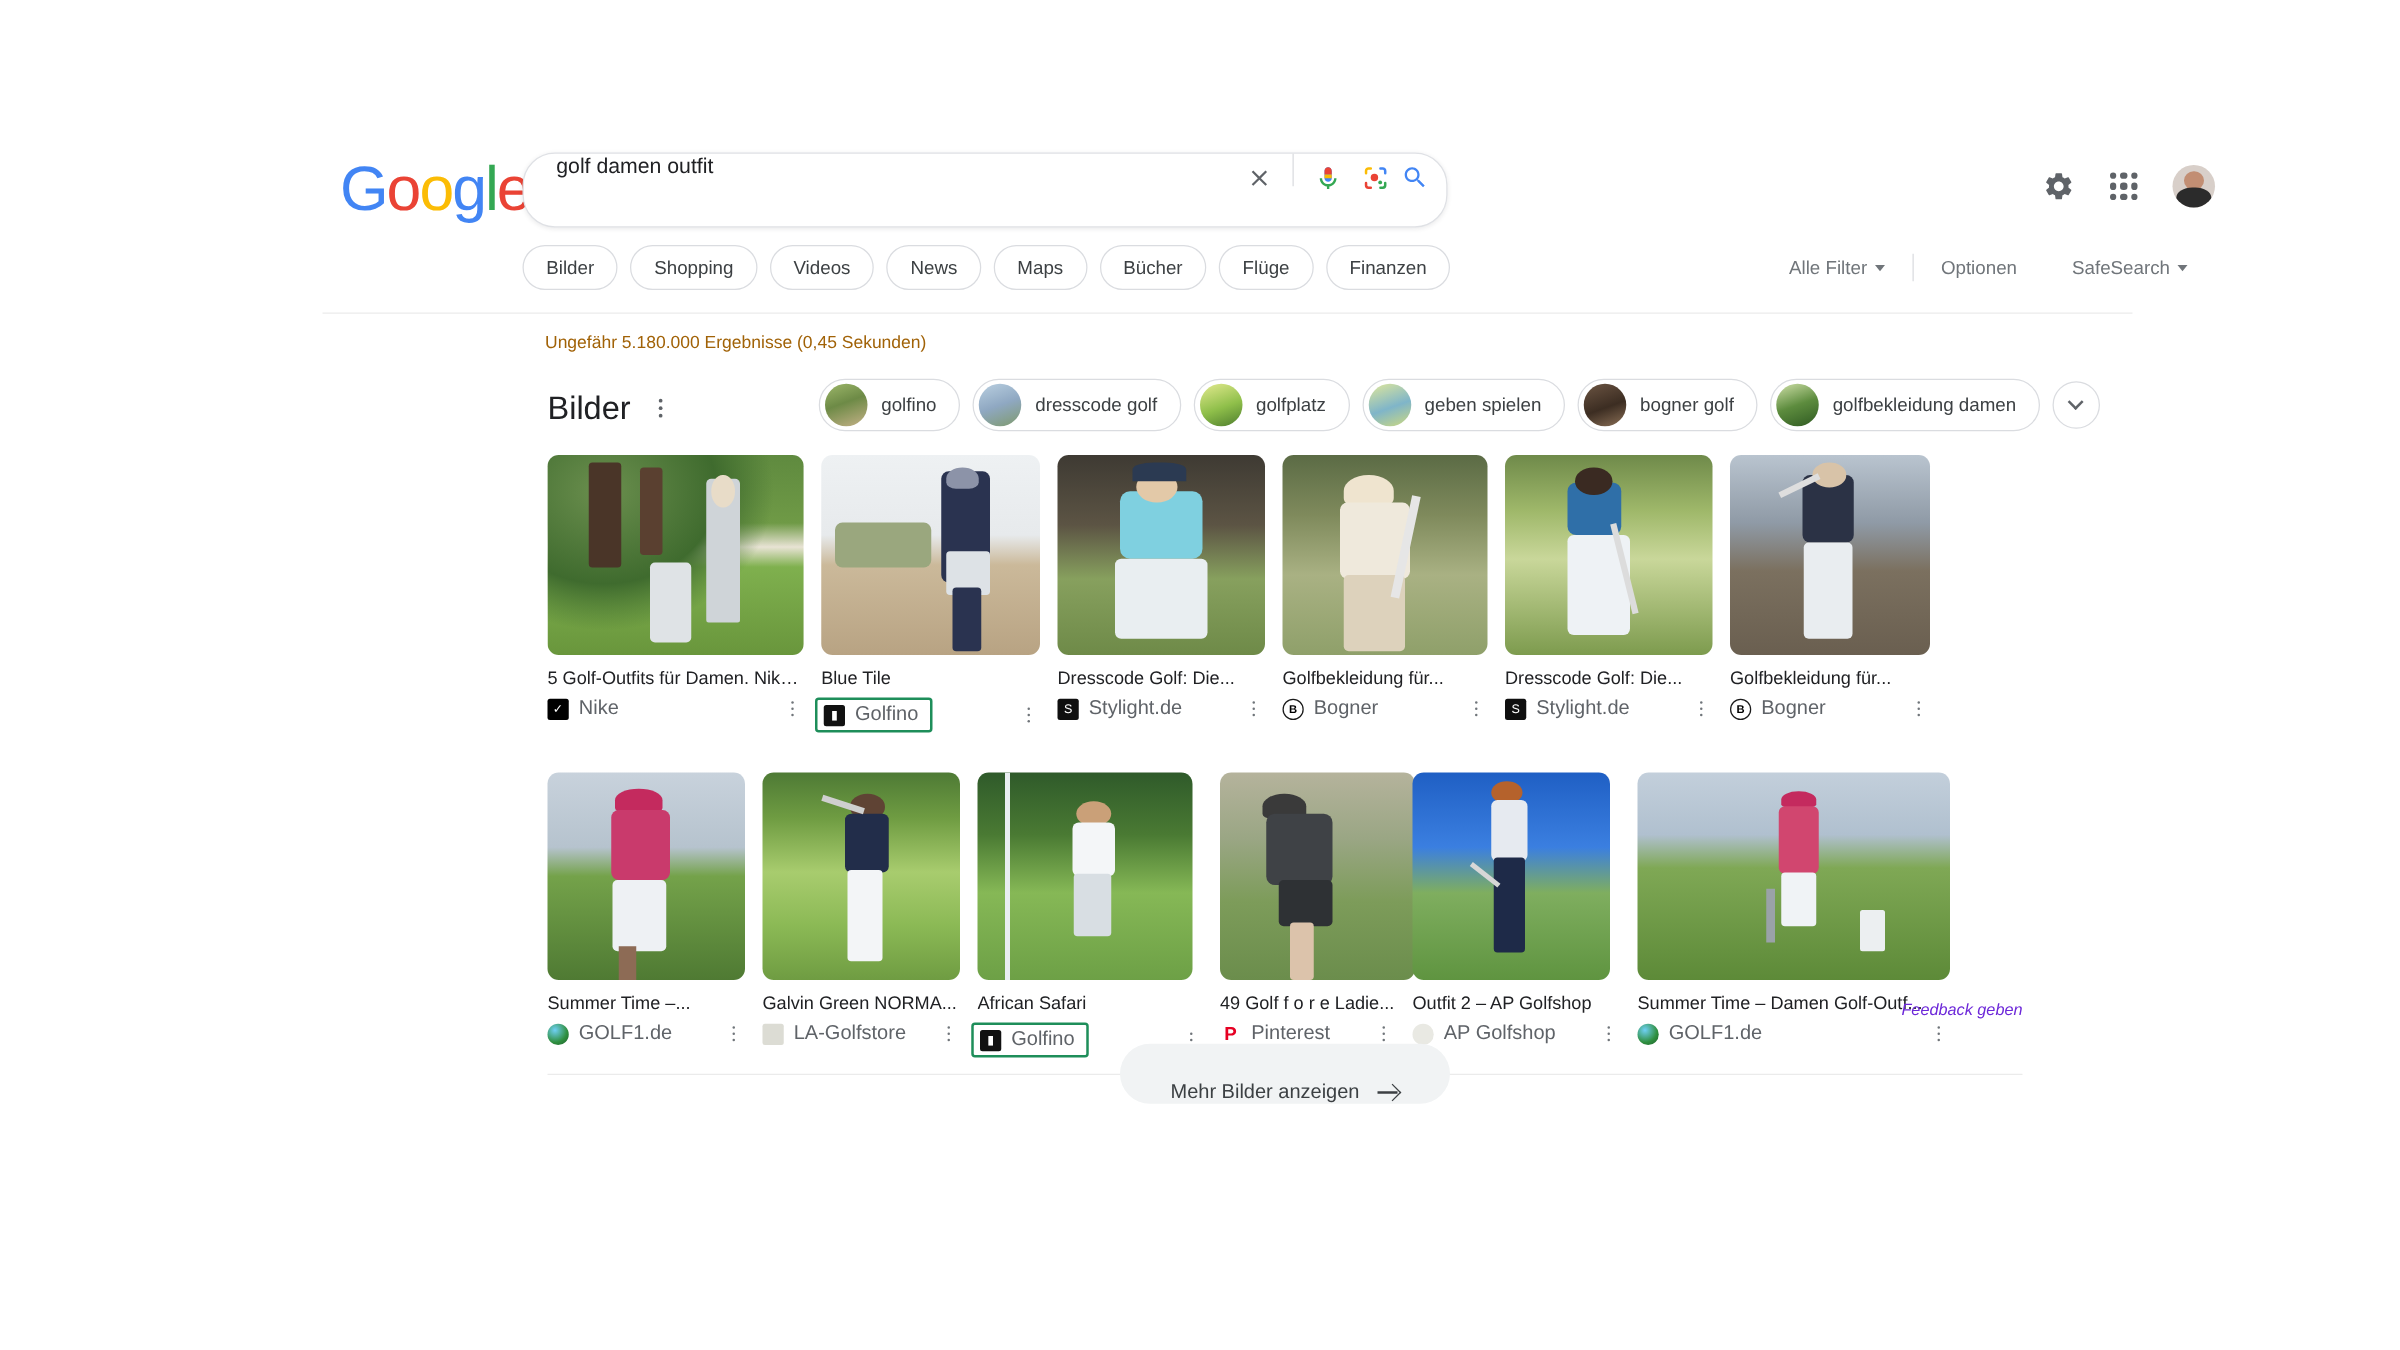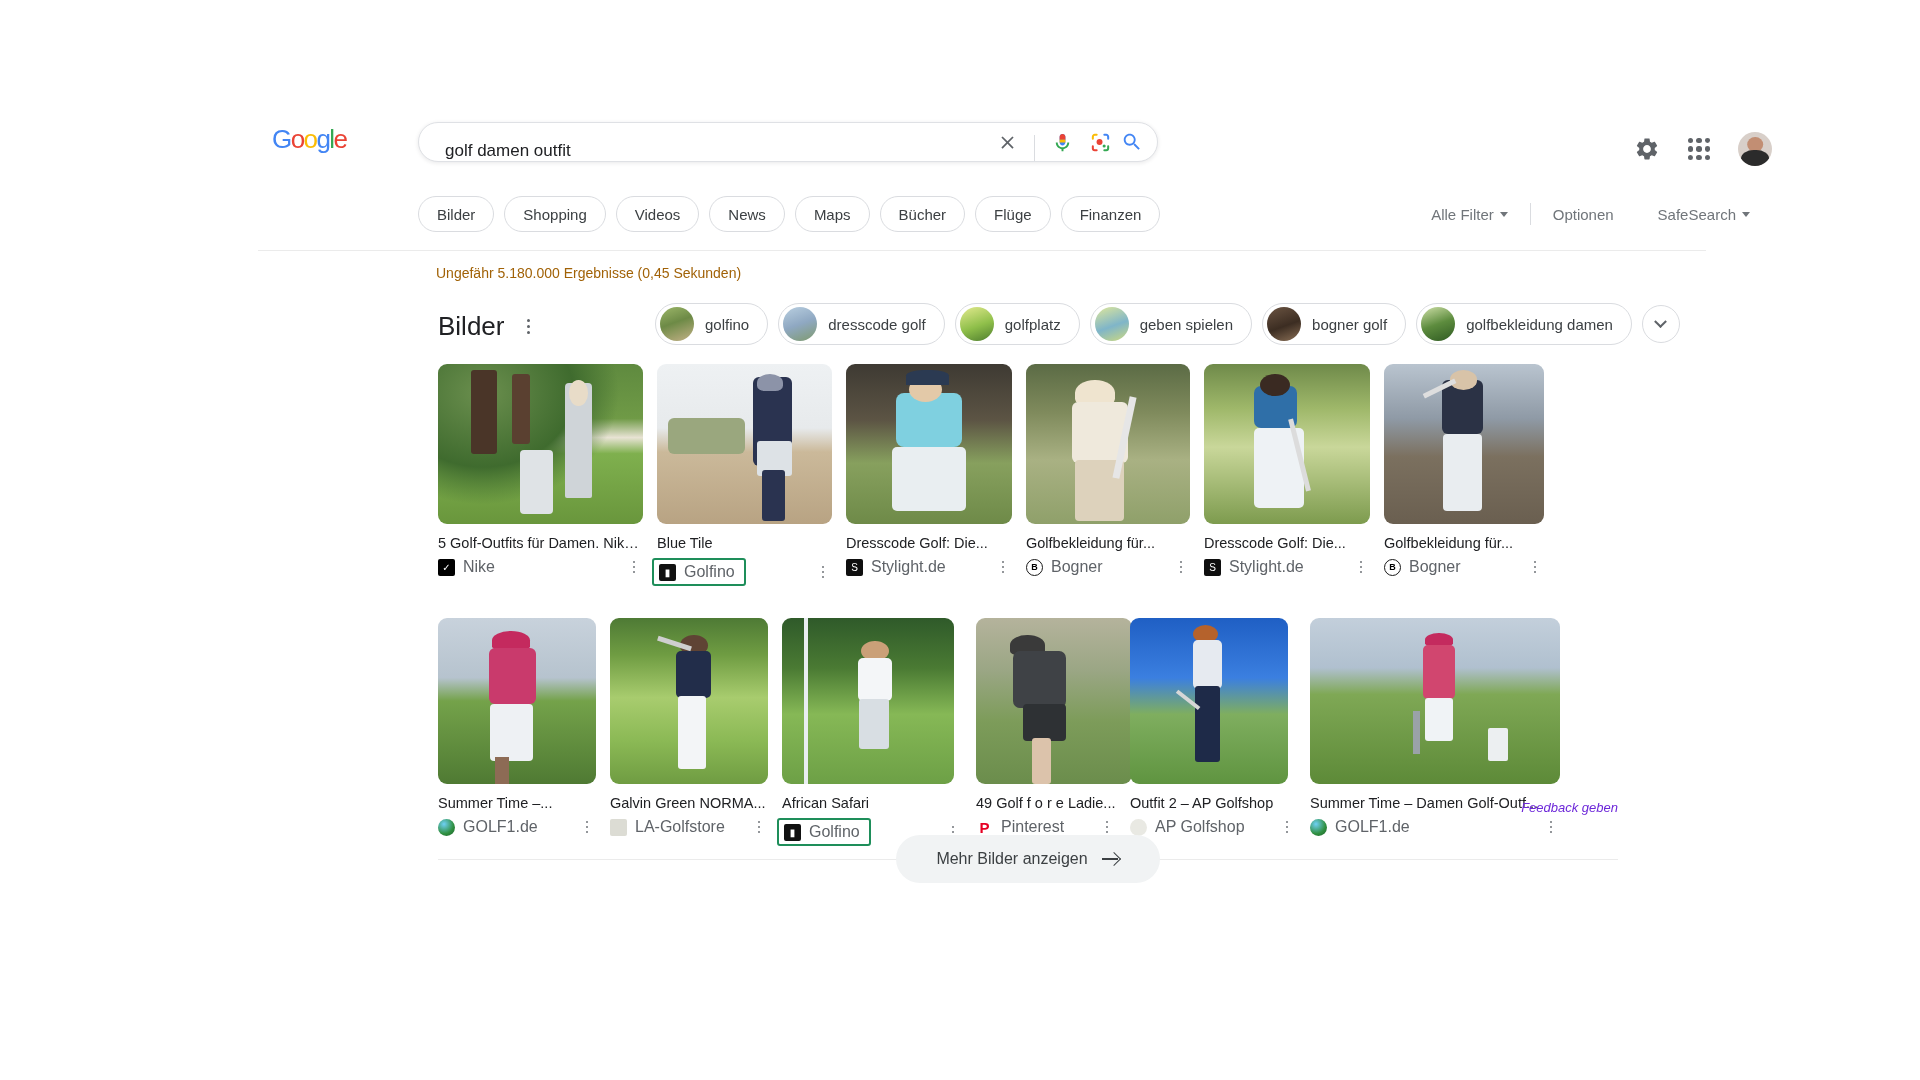--- a/index.html
+++ b/index.html
@@ -7,34 +7,34 @@
     width: 1920px; height: 1080px;
     background: #ffffff;
     font-family: "Liberation Sans", sans-serif;
     overflow: hidden;
   }
   .page { position: relative; width: 1920px; height: 1080px; background: #fff; }
 
   
   .header { position: absolute; left: 0; top: 0; width: 1920px; height: 250px; background: #fff; }
 
-  .logo { position: absolute; left: 272px; top: 126px; font-size: 26px; letter-spacing: -1.6px;
+  .logo { position: absolute; left: 272px; top: 126px; font-size: 50px; letter-spacing: -1.6px;
           font-family: "Liberation Sans", sans-serif; font-weight: 400; line-height: 1; user-select: none; }
   .logo span:nth-child(1){color:#4285F4}
   .logo span:nth-child(2){color:#EA4335}
   .logo span:nth-child(3){color:#FBBC05}
   .logo span:nth-child(4){color:#4285F4}
   .logo span:nth-child(5){color:#34A853}
   .logo span:nth-child(6){color:#EA4335}
 
   .searchbar {
-    position: absolute; left: 418px; top: 122px; width: 740px; height: 40px;
+    position: absolute; left: 418px; top: 122px; width: 740px; height: 60px;
     border: 1px solid #dfe1e5; border-radius: 26px; background: #fff;
     box-shadow: 0 1px 4px rgba(32,33,36,.10);
-    display: flex; align-items: flex-end;
+    display: flex; align-items: flex-start;
   }
   .search-input {
     flex: 1; border: none; outline: none; background: transparent;
     font-size: 17px; color: #202124; padding: 0 16px 0 26px;
     font-family: "Liberation Sans", sans-serif;
   }
   .sb-btn { width: 38px; height: 38px; display: flex; align-items: center; justify-content: center; cursor: pointer; }
   .sb-sep { width: 1px; height: 26px; background: #dadce0; margin: 0 8px; }
   .sb-pad-right { padding-right: 12px; }
 
@@ -114,21 +114,21 @@
   .fav-pinterest { background: #fff; color: #E60023; font-size: 15px; font-weight: bold; }
   .fav-ap { background: #e9e9e3; border-radius: 50%; }
 
   .feedback { position: absolute; right: 302px; top: 800px; font-size: 13px; color: #6d28d9;
               font-style: italic; cursor: pointer; }
 
   .more-wrap { position: absolute; left: 438px; top: 833px; width: 1180px; height: 52px; display: flex;
                align-items: center; justify-content: center; }
   .more-line { position: absolute; left: 0; top: 50%; width: 100%; height: 1px; background: #ebebeb; }
   .more-btn { position: relative; z-index: 2; height: 48px; padding: 0 40px; border-radius: 24px;
-              background: #f1f3f4; display: flex; align-items: center; gap: 14px; cursor: pointer;
+              background: #f1f3f4; display: flex; align-items: flex-end; gap: 14px; cursor: pointer;
               font-size: 16px; color: #3c4043; }
   .arrow-r { width: 18px; height: 18px; position: relative; }
   .arrow-r:before { content:''; position:absolute; left:0; top:8px; width:16px; height:1.8px; background:#3c4043; }
   .arrow-r:after { content:''; position:absolute; right:1px; top:4px; width:9px; height:9px;
                    border-top:1.8px solid #3c4043; border-right:1.8px solid #3c4043; transform: rotate(45deg); }
 </style>
 </head>
 <body>
 
 <div class="page">

